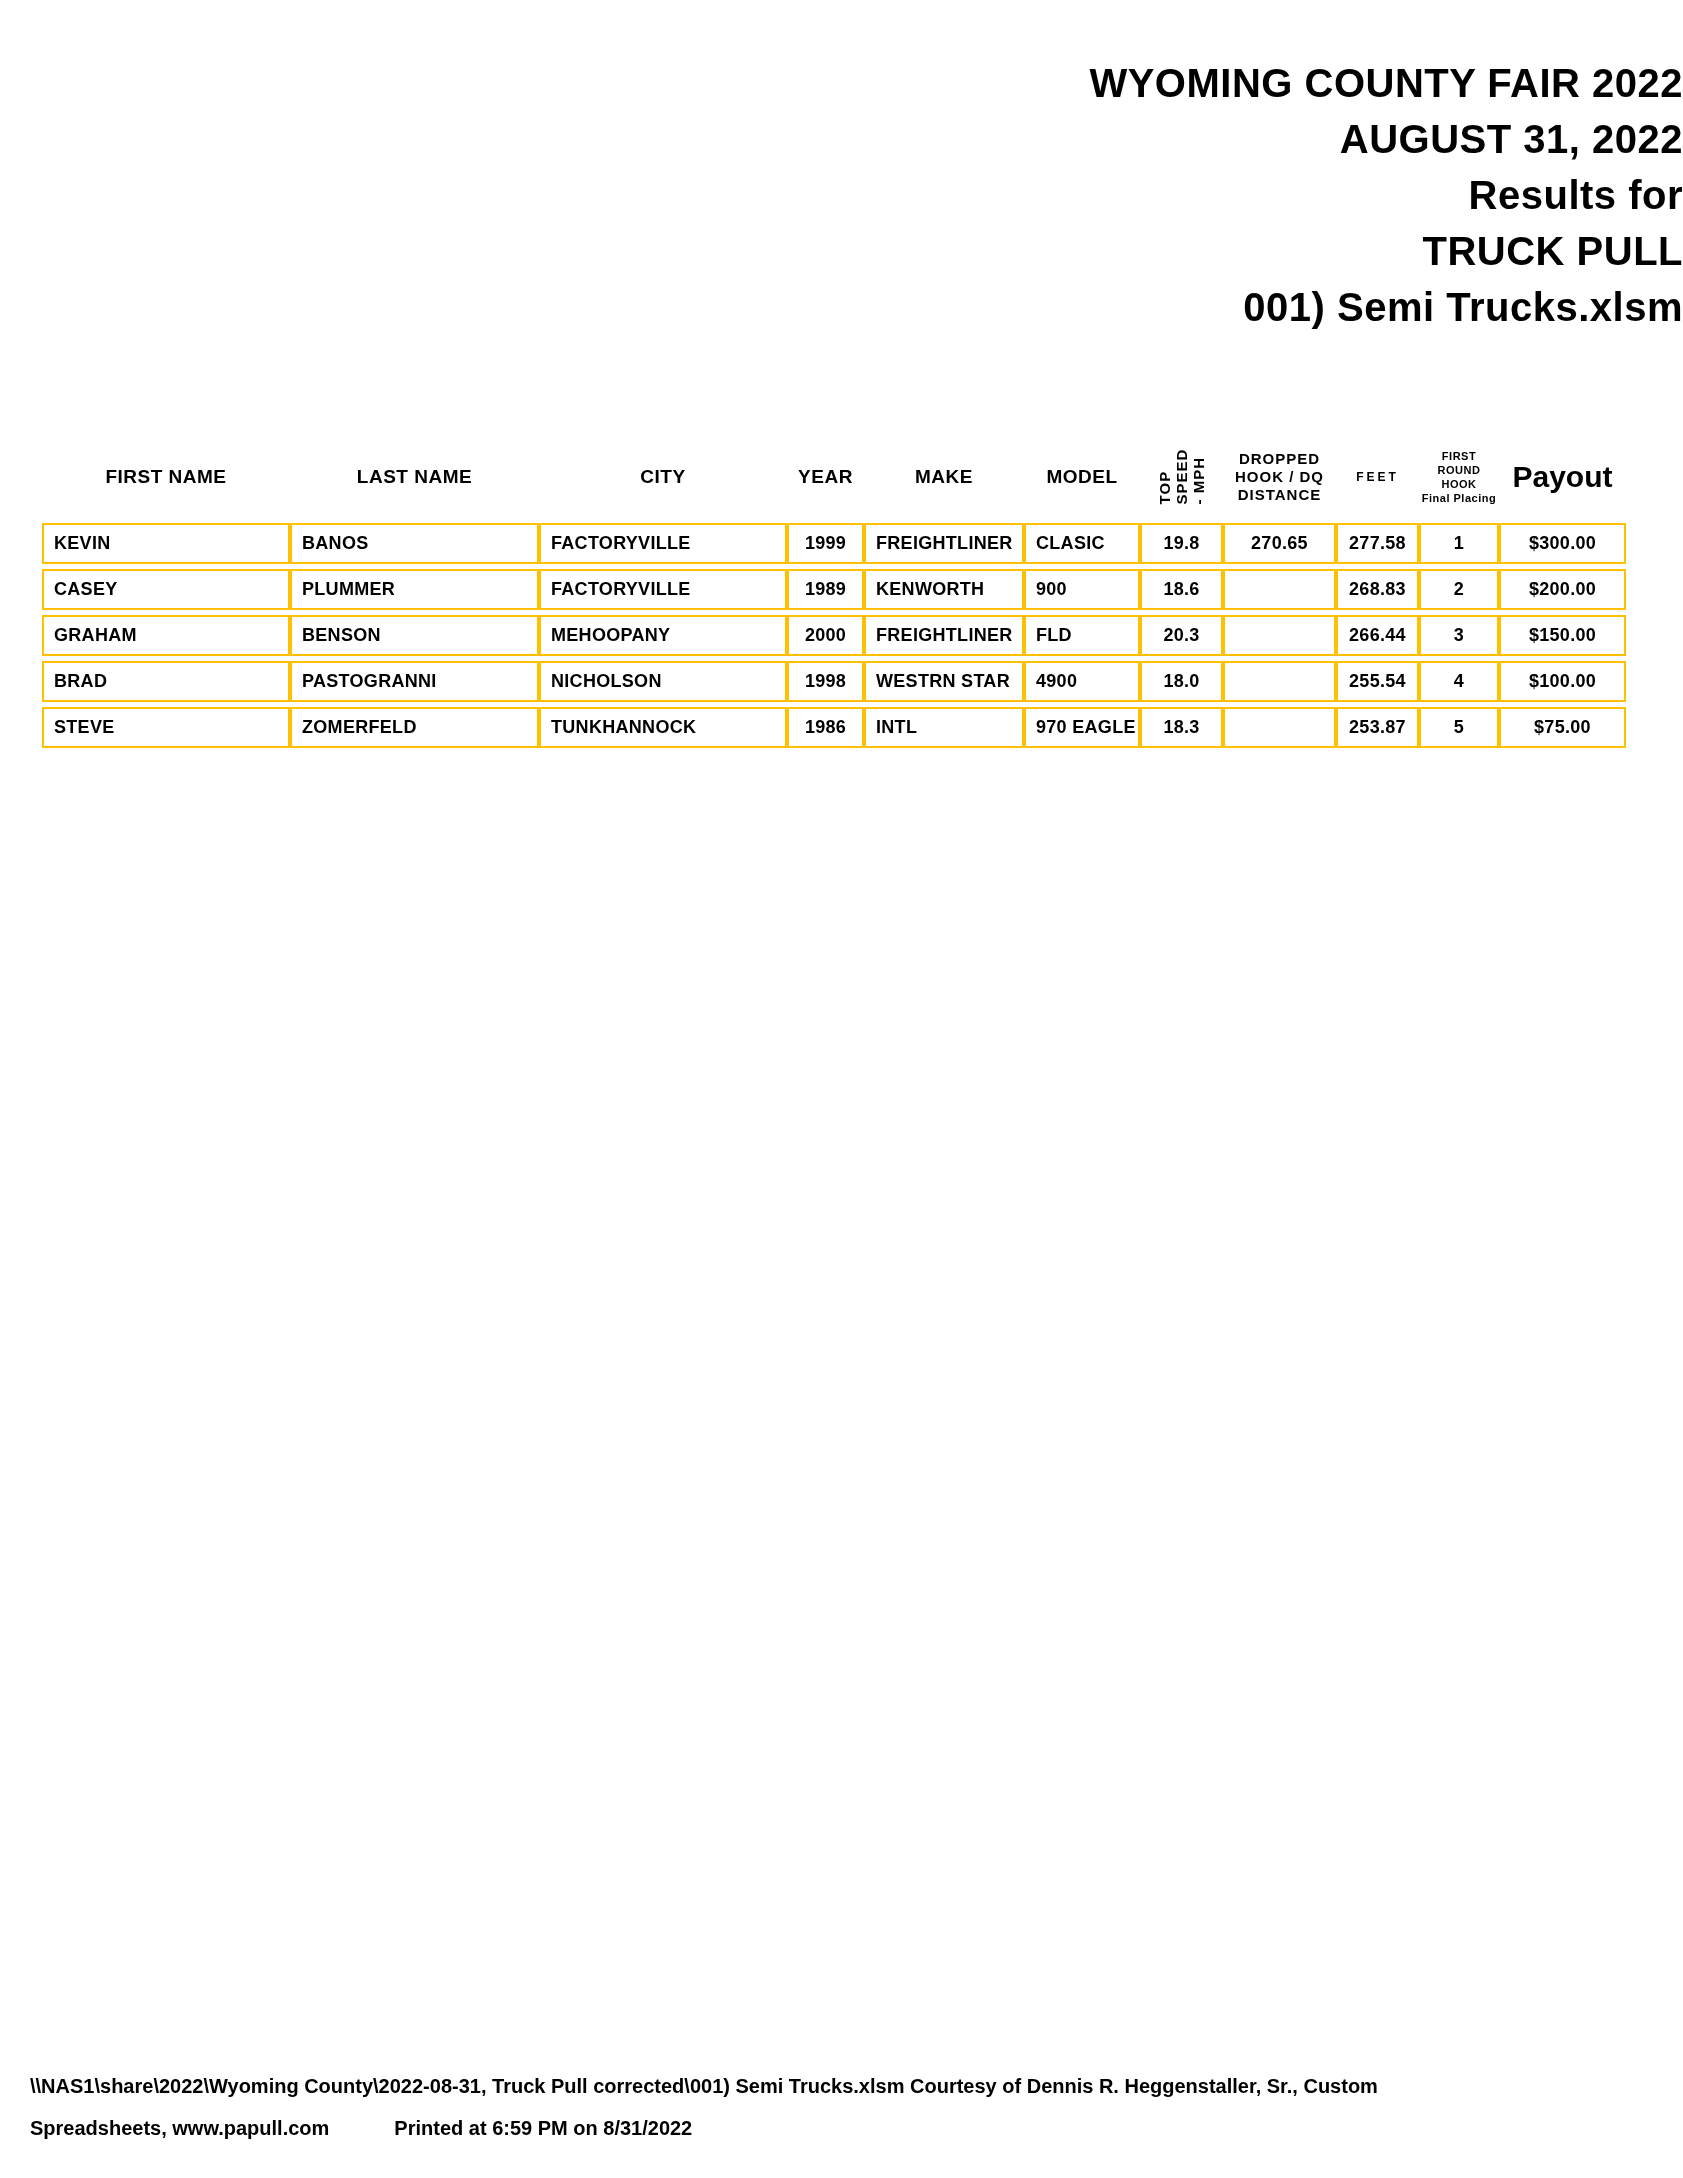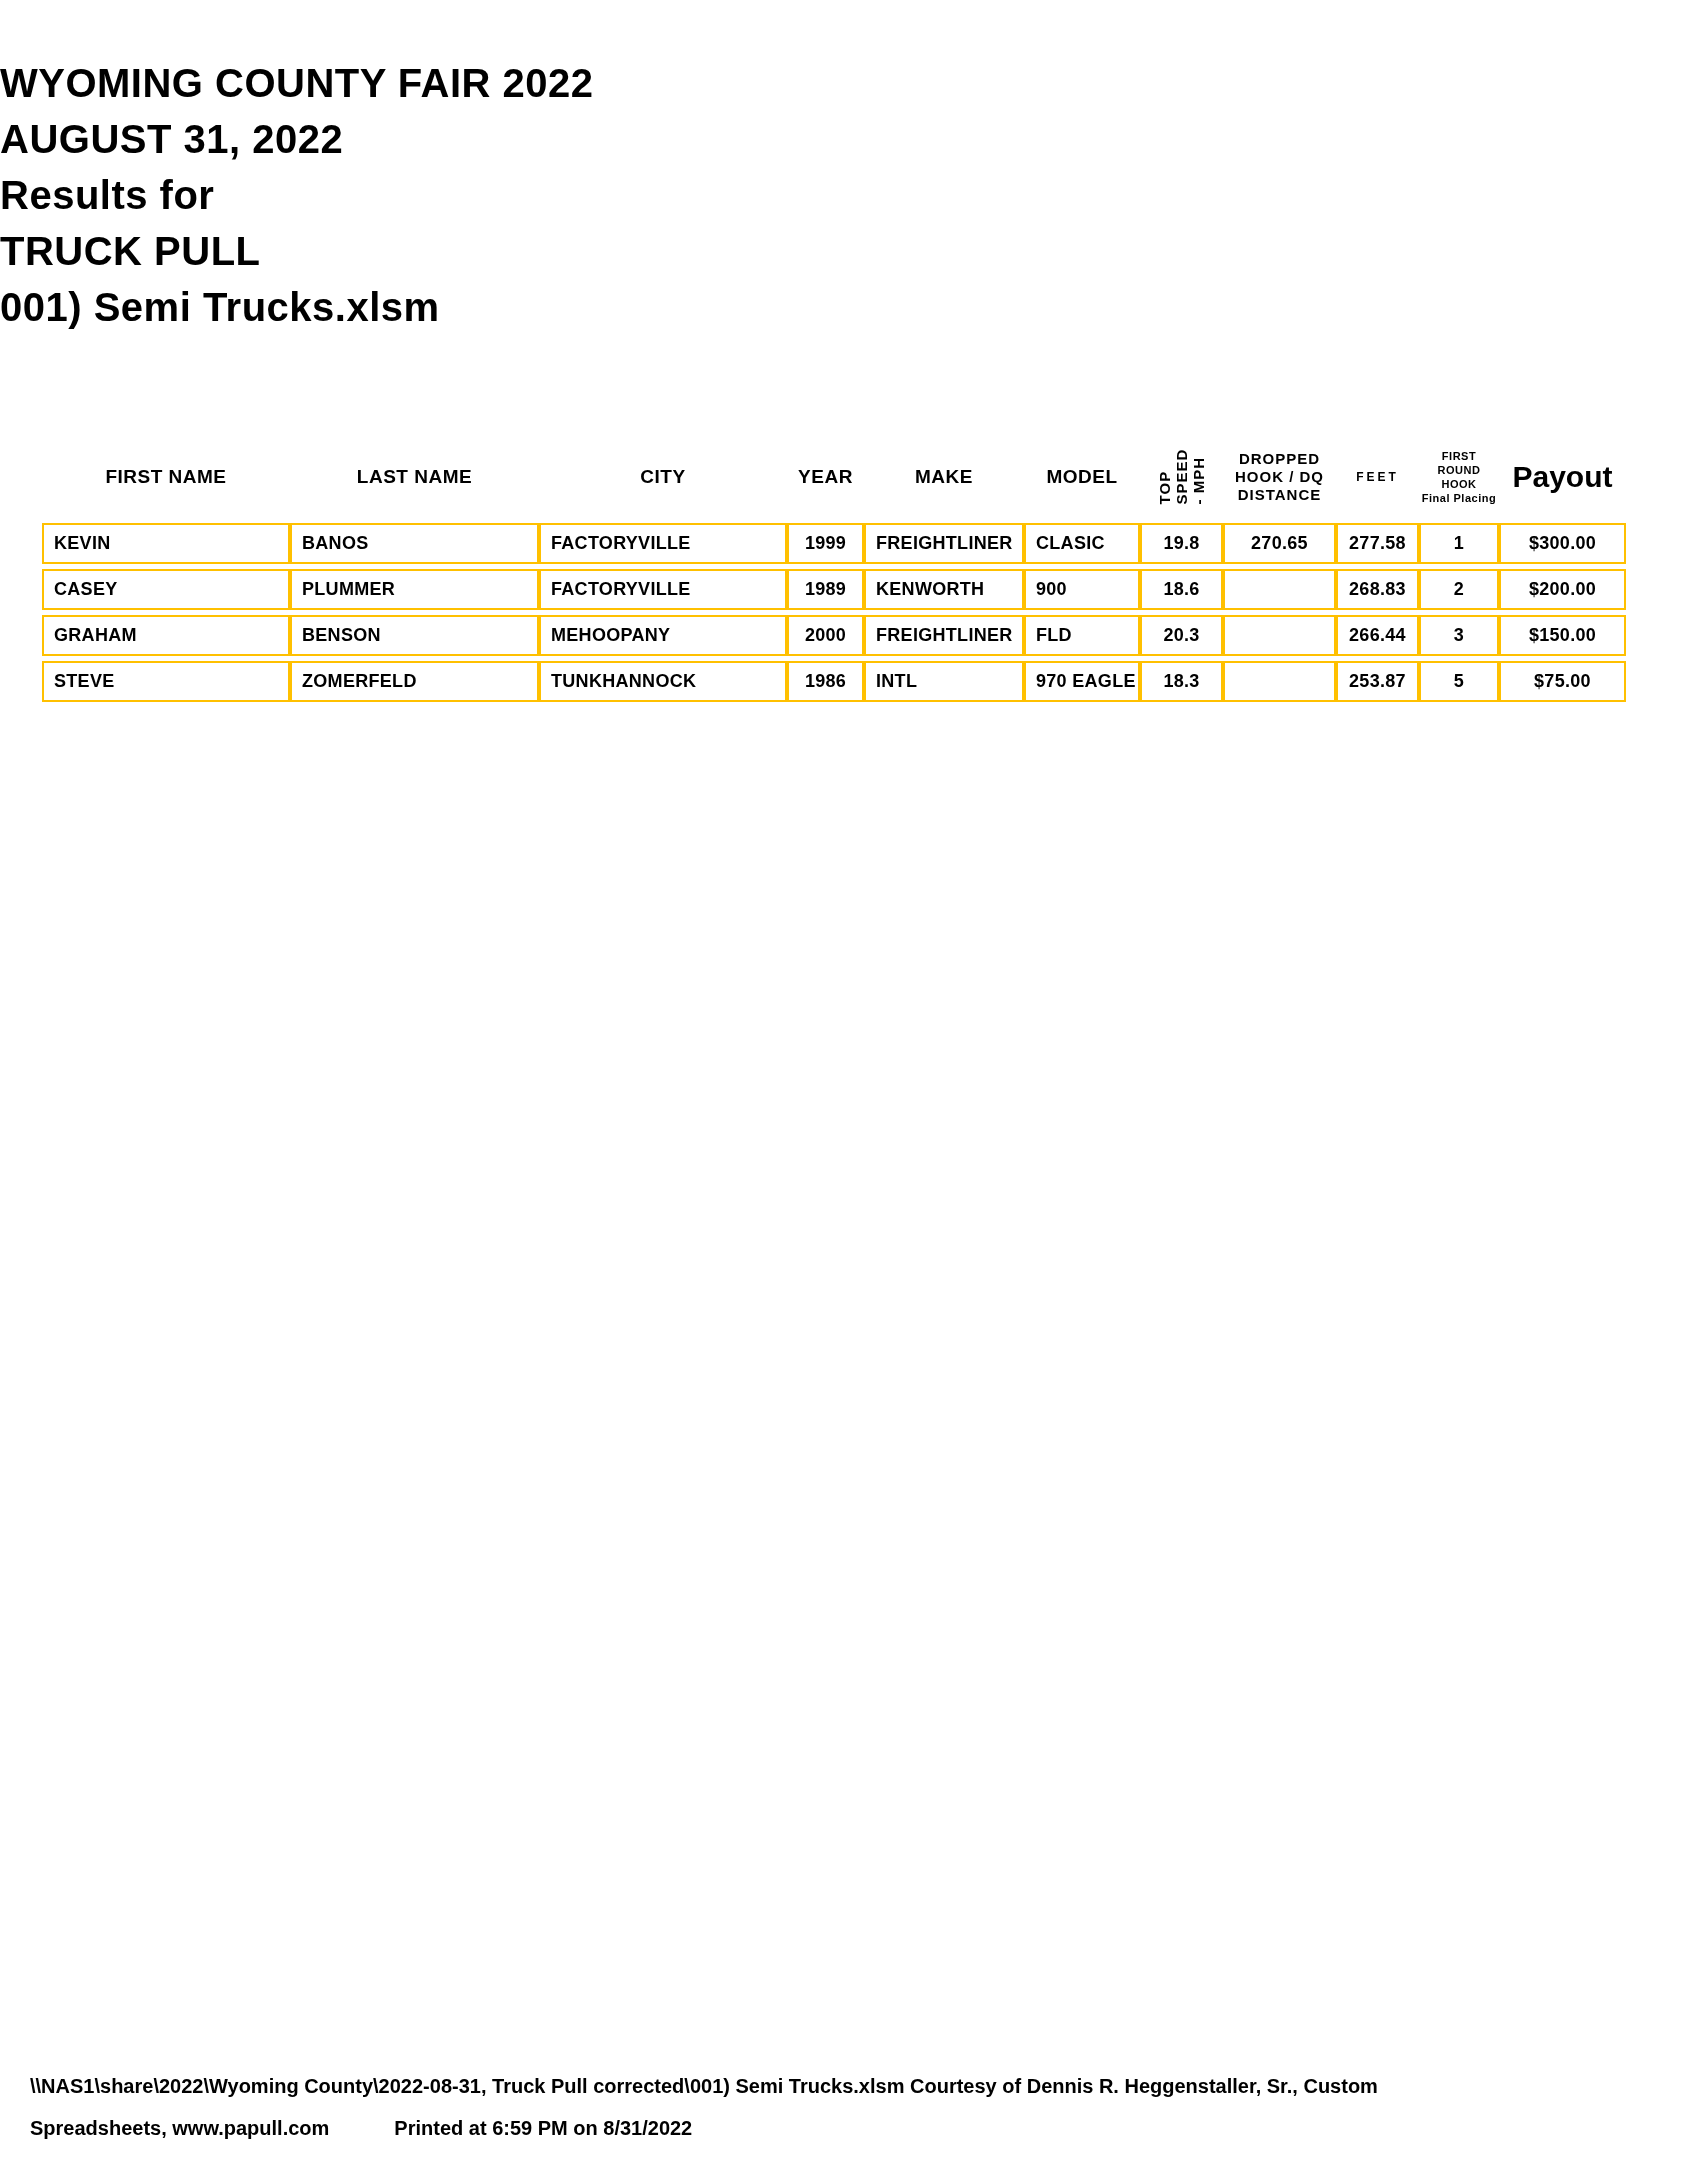--- a/index.html
+++ b/index.html
@@ -15,21 +15,21 @@
     font-weight: bold;
     overflow: hidden;
   }
 
   
   .titles {
     position: absolute;
     top: 55px;
     left: 0;
     width: 1683px;
-    text-align: left;
+    text-align: right;
   }
   .title-line {
     font-size: 40px;
     line-height: 56px;
     letter-spacing: 0.5px;
     white-space: nowrap;
   }
 
   
   .results {
@@ -172,20 +172,33 @@
         <td class="num">2000</td>
         <td>FREIGHTLINER</td>
         <td>FLD</td>
         <td class="num">20.3</td>
         <td class="num"></td>
         <td class="num">266.44</td>
         <td class="num">3</td>
         <td class="num">$150.00</td>
       </tr>
       <tr>
+        <td>BRAD</td>
+        <td>PASTOGRANNI</td>
+        <td>NICHOLSON</td>
+        <td class="num">1998</td>
+        <td>WESTRN STAR</td>
+        <td>4900</td>
+        <td class="num">18.0</td>
+        <td class="num"></td>
+        <td class="num">255.54</td>
+        <td class="num">4</td>
+        <td class="num">$100.00</td>
+      </tr>
+      <tr>
         <td>STEVE</td>
         <td>ZOMERFELD</td>
         <td>TUNKHANNOCK</td>
         <td class="num">1986</td>
         <td>INTL</td>
         <td>970 EAGLE</td>
         <td class="num">18.3</td>
         <td class="num"></td>
         <td class="num">253.87</td>
         <td class="num">5</td>

